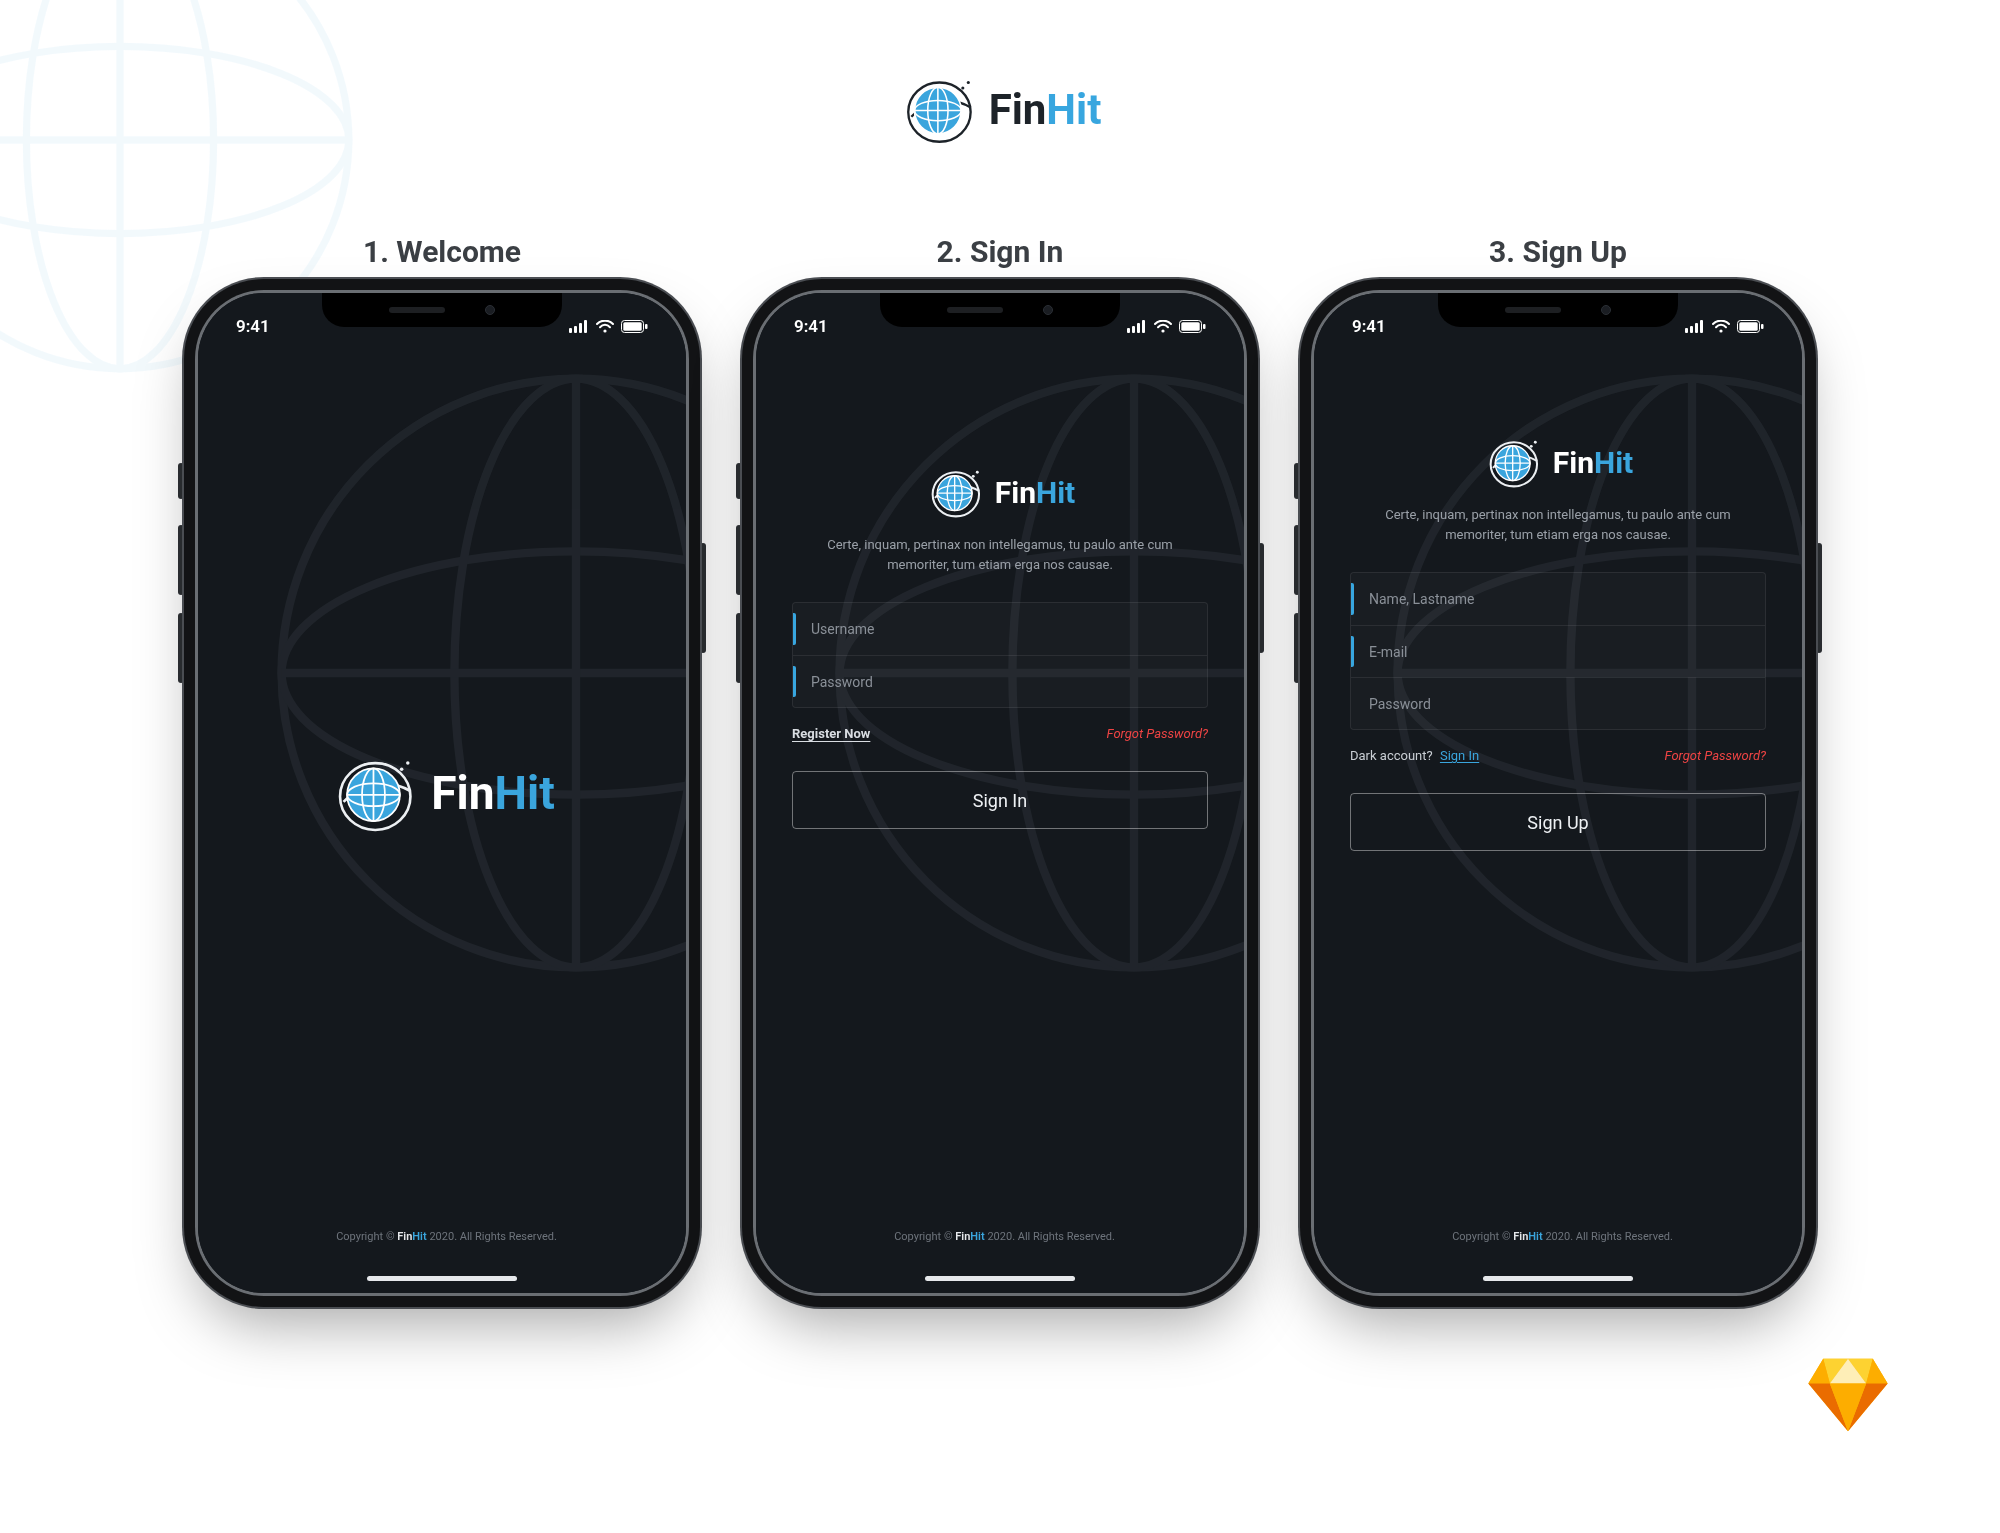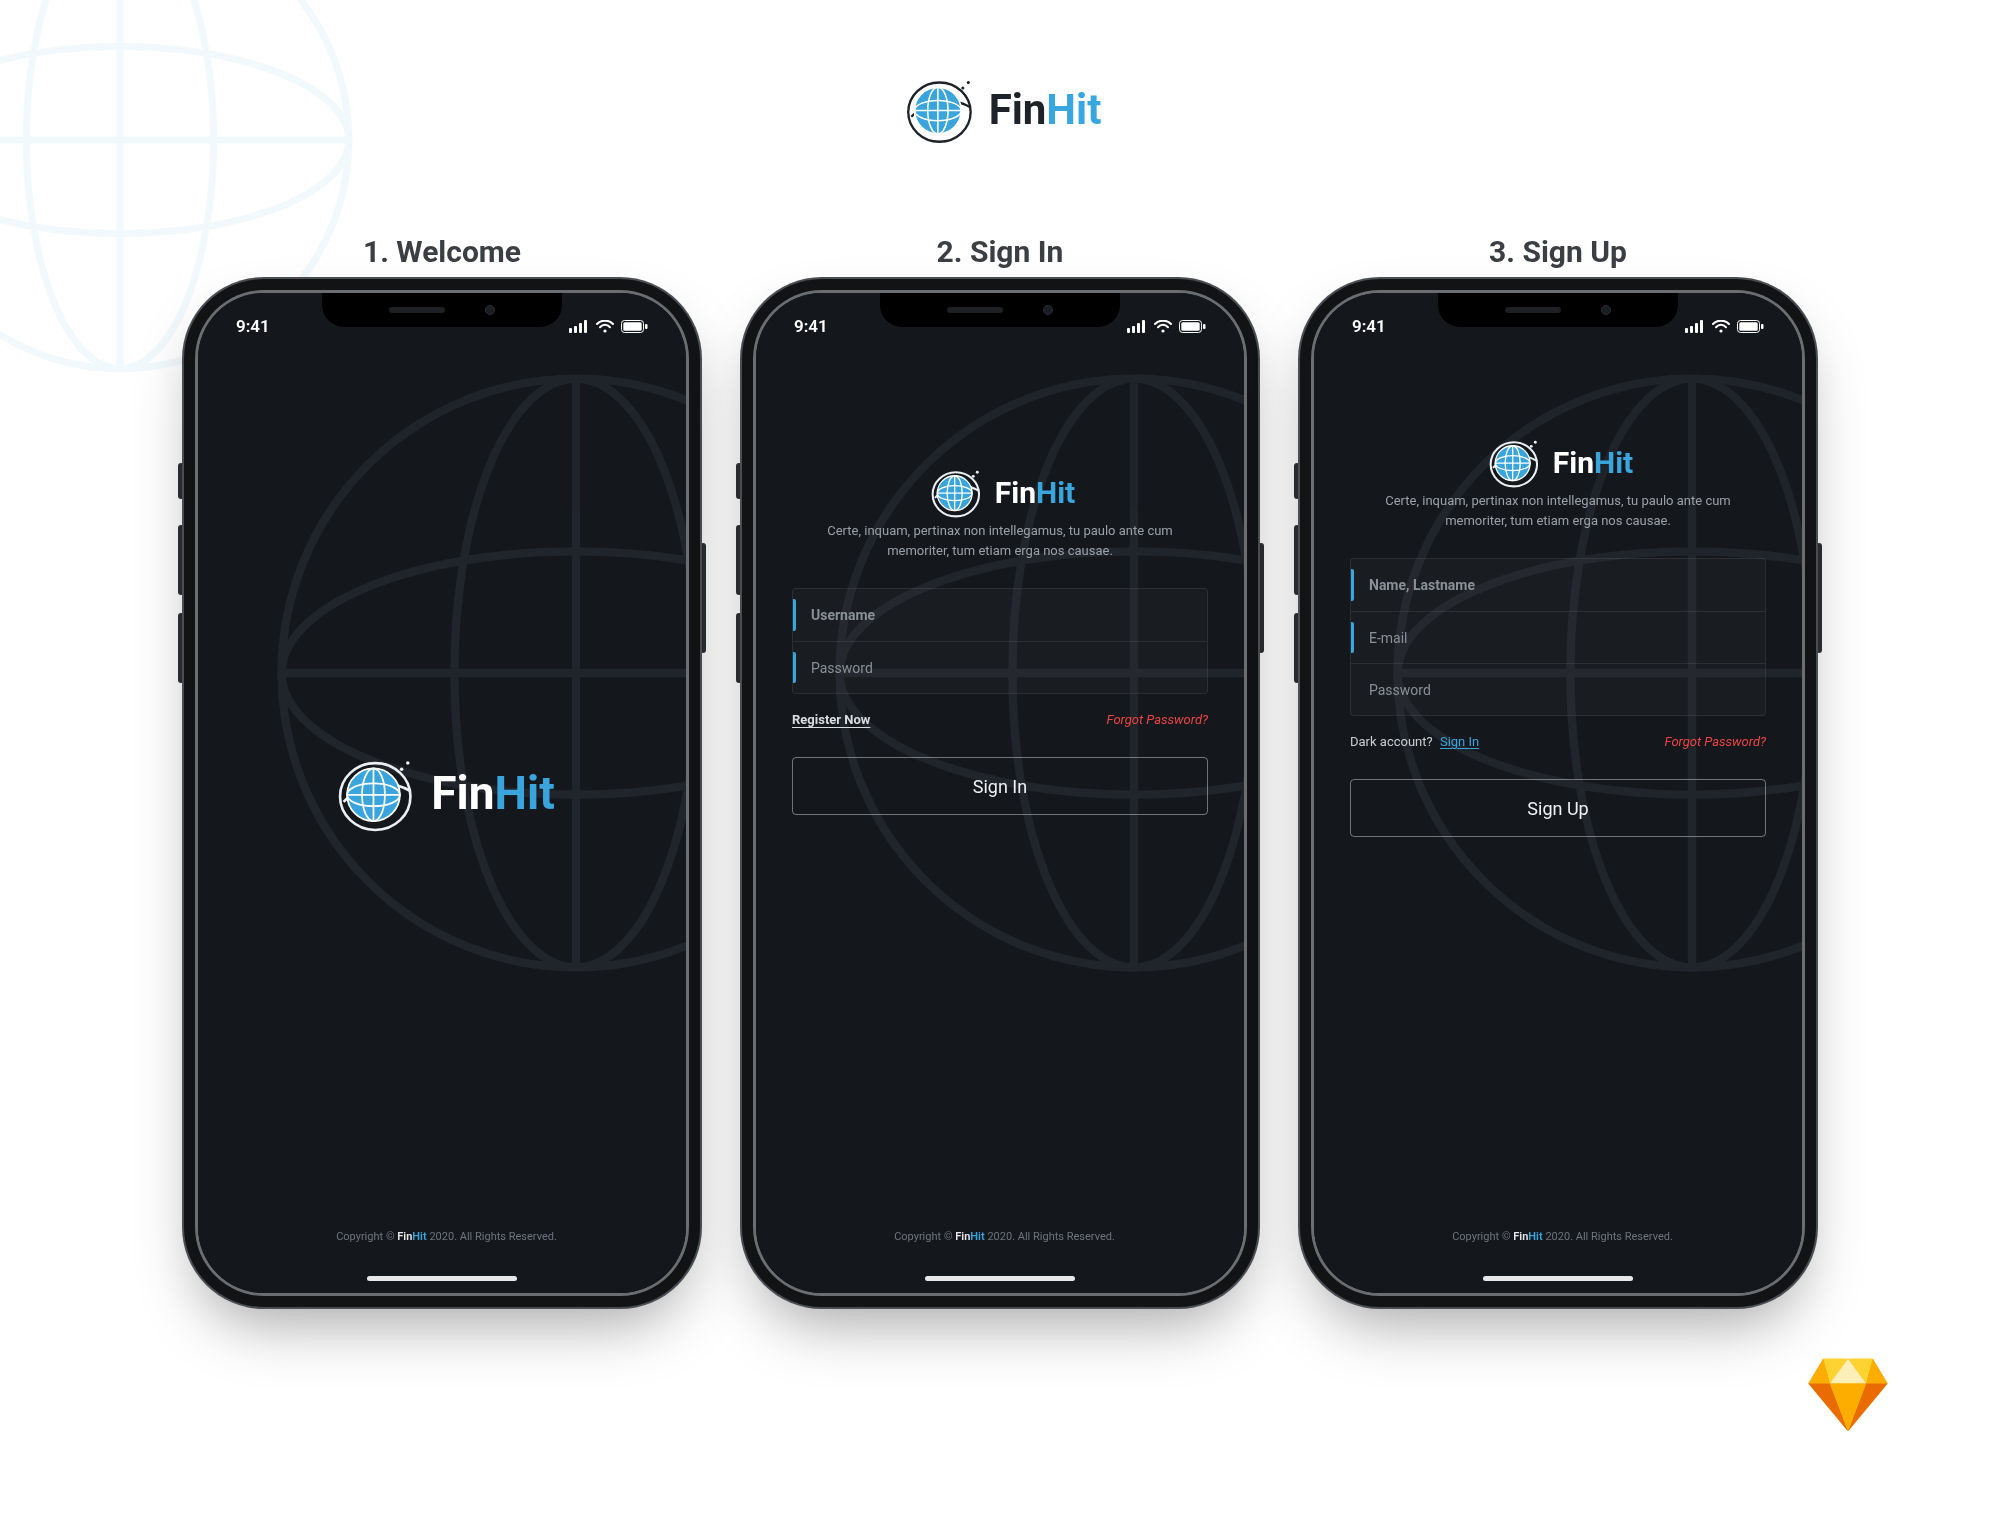--- a/index.html
+++ b/index.html
@@ -139,38 +139,39 @@
   .finhit-logo .fin { }
   .finhit-logo .hit { }
   .logo-lg .text { font-size: 42px; }
   .logo-md .text { font-size: 30px; }
   
   .tagline {
     color: #9aa0a8;
     font-size: 13px;
     text-align: center;
     line-height: 1.5;
+    margin-top: 14px;
     max-width: 400px;
   }
   .fields {
     width: 100%;
     margin-top: 28px;
     background: rgba(255,255,255,0.025);
     border: 1px solid rgba(255,255,255,0.08);
     border-radius: 4px;
   }
   .field {
     display: flex;
     align-items: center;
     height: 52px;
     padding: 0 18px;
     border-top: 1px solid rgba(255,255,255,0.08);
     position: relative;
   }
-  .field:first-child { border-top: none; font-weight: bold; }
+  .field:first-child { border-top: none; }
   .field::before {
     content: "";
     position: absolute;
     left: 0; top: 10px; bottom: 10px;
     width: 3px;
     background: #38a6df;
     border-radius: 0 2px 2px 0;
     display: none;
   }
   .field.accent::before { display: block; }

